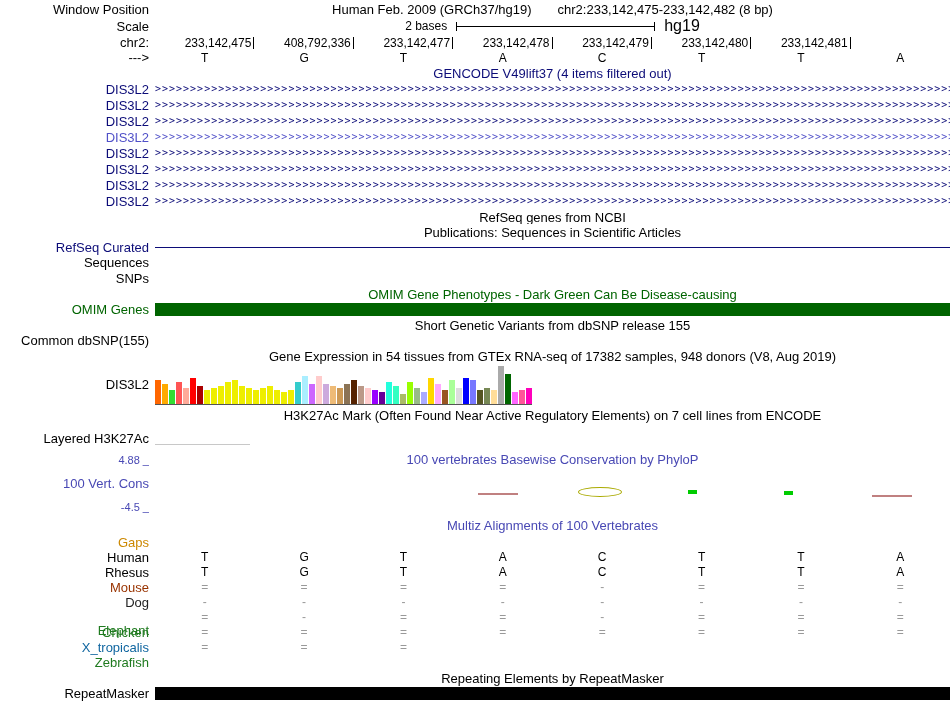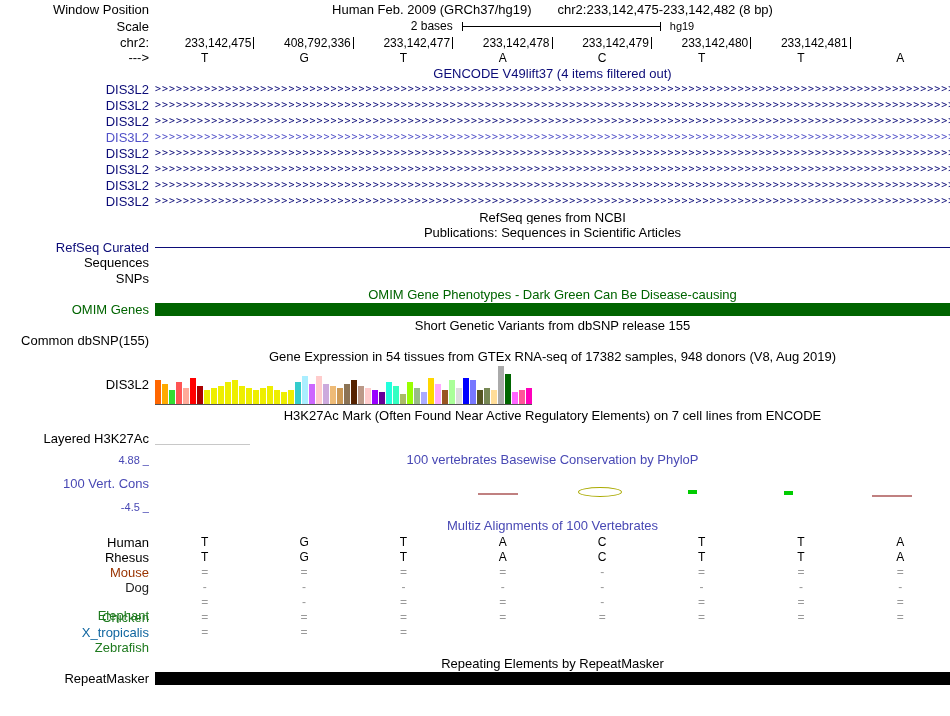--- a/index.html
+++ b/index.html
@@ -69,21 +69,21 @@
       </div>
     </div>
   </div>
 
   <div class="row h16">
     <div class="label-col">Scale</div>
     <div class="data-col">
       <div class="scale-wrap">
         <span style="font-size:12px">2 bases</span>
         <span class="scale-bar"></span>
-        <span style="font-size:11px">hg19</span>
+        <span style="font-size:16px">hg19</span>
       </div>
     </div>
   </div>
 
   <div class="row h16">
     <div class="label-col">chr2:</div>
     <div class="data-col" id="ruler-ticks">
         <span class="pos-tick" style="right: 695.625px;"><span class="pos-num">233,142,475</span><span class="vtick"></span></span>
         <span class="pos-tick" style="right: 596.25px;"><span class="pos-num">408,792,336</span><span class="vtick"></span></span>
         <span class="pos-tick" style="right: 496.875px;"><span class="pos-num">233,142,477</span><span class="vtick"></span></span>
@@ -315,20 +315,33 @@
   </div>
 
   <div class="row h20">
     <div class="label-col"></div>
     <div class="data-col">
       <div class="center-lab" style="color: rgb(72, 72, 180);">Multiz Alignments of 100 Vertebrates</div>
     </div>
   </div>
   <div id="multiz-rows">
       <div class="row h15">
+        <div class="label-col track-label" style="color: rgb(204, 136, 0);">Gaps</div>
+        <div class="data-col mz-cells">
+          <span class="mz-cell" style="color: rgb(153, 153, 153);"></span>
+          <span class="mz-cell" style="color: rgb(153, 153, 153);"></span>
+          <span class="mz-cell" style="color: rgb(153, 153, 153);"></span>
+          <span class="mz-cell" style="color: rgb(153, 153, 153);"></span>
+          <span class="mz-cell" style="color: rgb(153, 153, 153);"></span>
+          <span class="mz-cell" style="color: rgb(153, 153, 153);"></span>
+          <span class="mz-cell" style="color: rgb(153, 153, 153);"></span>
+          <span class="mz-cell" style="color: rgb(153, 153, 153);"></span>
+        </div>
+      </div>
+      <div class="row h15">
         <div class="label-col track-label" style="color: rgb(0, 0, 0);">Human</div>
         <div class="data-col mz-cells">
           <span class="mz-cell" style="color: rgb(0, 0, 0);">T</span>
           <span class="mz-cell" style="color: rgb(0, 0, 0);">G</span>
           <span class="mz-cell" style="color: rgb(0, 0, 0);">T</span>
           <span class="mz-cell" style="color: rgb(0, 0, 0);">A</span>
           <span class="mz-cell" style="color: rgb(0, 0, 0);">C</span>
           <span class="mz-cell" style="color: rgb(0, 0, 0);">T</span>
           <span class="mz-cell" style="color: rgb(0, 0, 0);">T</span>
           <span class="mz-cell" style="color: rgb(0, 0, 0);">A</span>

